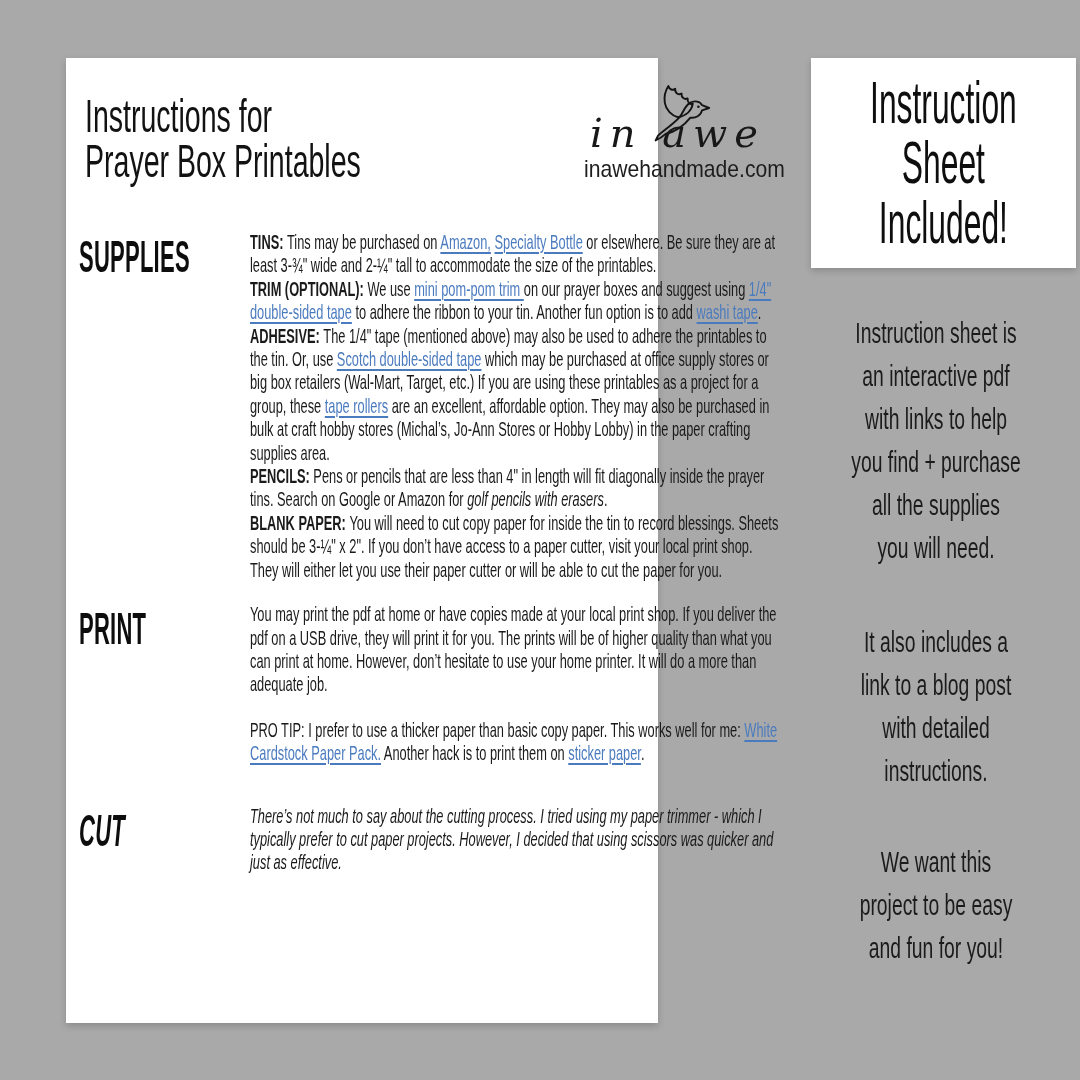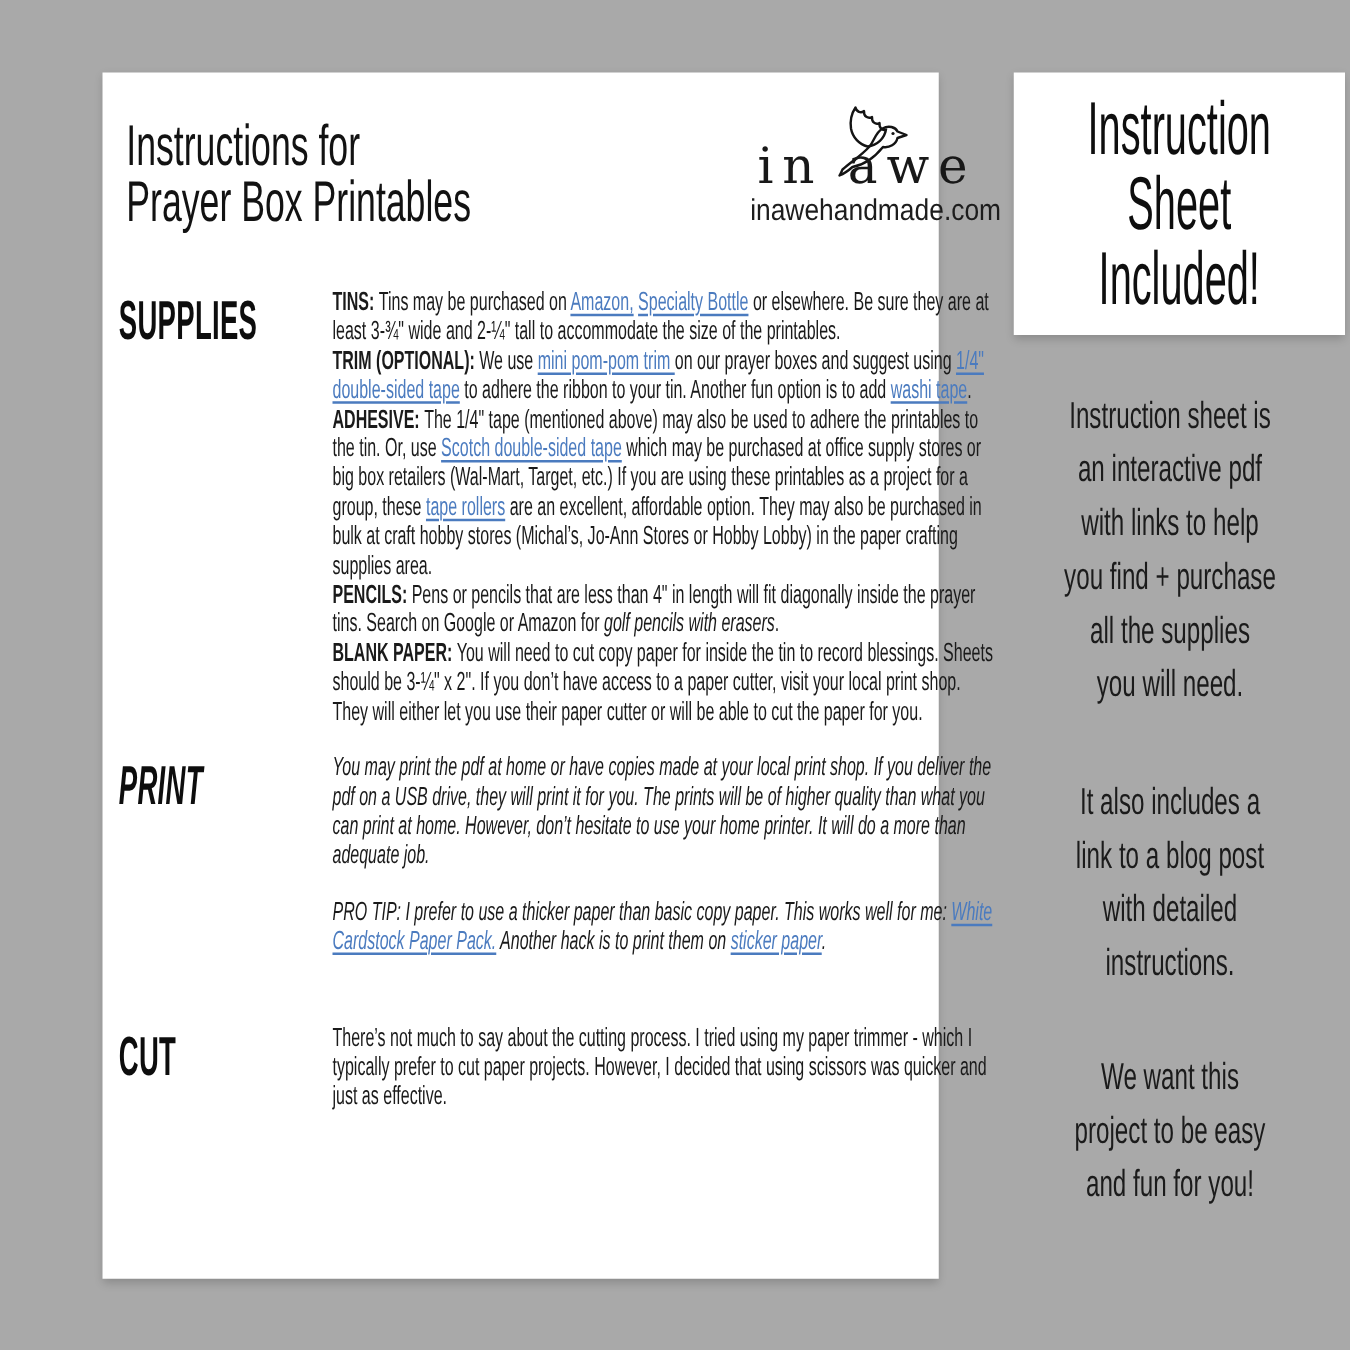--- a/index.html
+++ b/index.html
@@ -13,38 +13,38 @@
   body{
     background:var(--bg);
     position:relative;
     overflow:hidden;
     font-family:"Liberation Sans",sans-serif;
     color:var(--ink);
   }
 
   
   .sheet{
-    position:absolute;left:82px;top:58px;width:669px;height:965px;
+    position:absolute;left:66px;top:58px;width:592px;height:965px;
     background:var(--panel);
     box-shadow:0 3px 7px rgba(0,0,0,0.18);
   }
   .sheet-title{
     position:absolute;left:19px;top:36px;
     font-size:46px;line-height:45px;font-weight:500;
     white-space:pre-line;letter-spacing:0;
     transform:scaleX(0.62);transform-origin:left top;
     color:#121212;
   }
 
   
   .dove{position:absolute;left:572px;top:10px;width:80px;height:84px;}
   .logo-script{
     position:absolute;left:484px;top:52px;width:255px;
     text-align:center;
-    font-family:"DejaVu Serif",serif;
+    font-family:"DejaVu Serif",serif;font-style:italic;
     font-size:40px;letter-spacing:7px;color:#181818;
     white-space:nowrap;
   }
   .logo-domain{
     position:absolute;left:486px;top:98px;width:265px;
     text-align:center;font-size:24px;line-height:26px;
     transform:scaleX(0.88);color:#1d1d1d;
   }
 
   
@@ -56,22 +56,22 @@
     transform:scaleX(0.5);transform-origin:left top;
     white-space:nowrap;color:#0d0d0d;
   }
   .row .content{
     margin-left:171px;width:870px;
     transform:scaleX(0.61);transform-origin:left top;
     font-size:21px;line-height:23.4px;letter-spacing:0;
     color:#1a1a1a;
   }
   .row-0{margin-bottom:21px;}
-  .row-1{margin-bottom:54px;font-style:italic;}
-  .row-2{margin-bottom:49px;}
+  .row-1{margin-bottom:39px;}
+  .row-2{margin-bottom:49px;font-style:italic;}
   .row.gap p + p{margin-top:22px;}
   .content p{margin:0;}
   .seg-b{font-weight:700;}
   .seg-i{font-style:italic;}
   a.seg-l{color:var(--link);text-decoration:underline;text-underline-offset:3px;cursor:pointer;}
 
   
   .badge{
     position:absolute;left:811px;top:58px;width:265px;height:210px;
     background:var(--panel);

